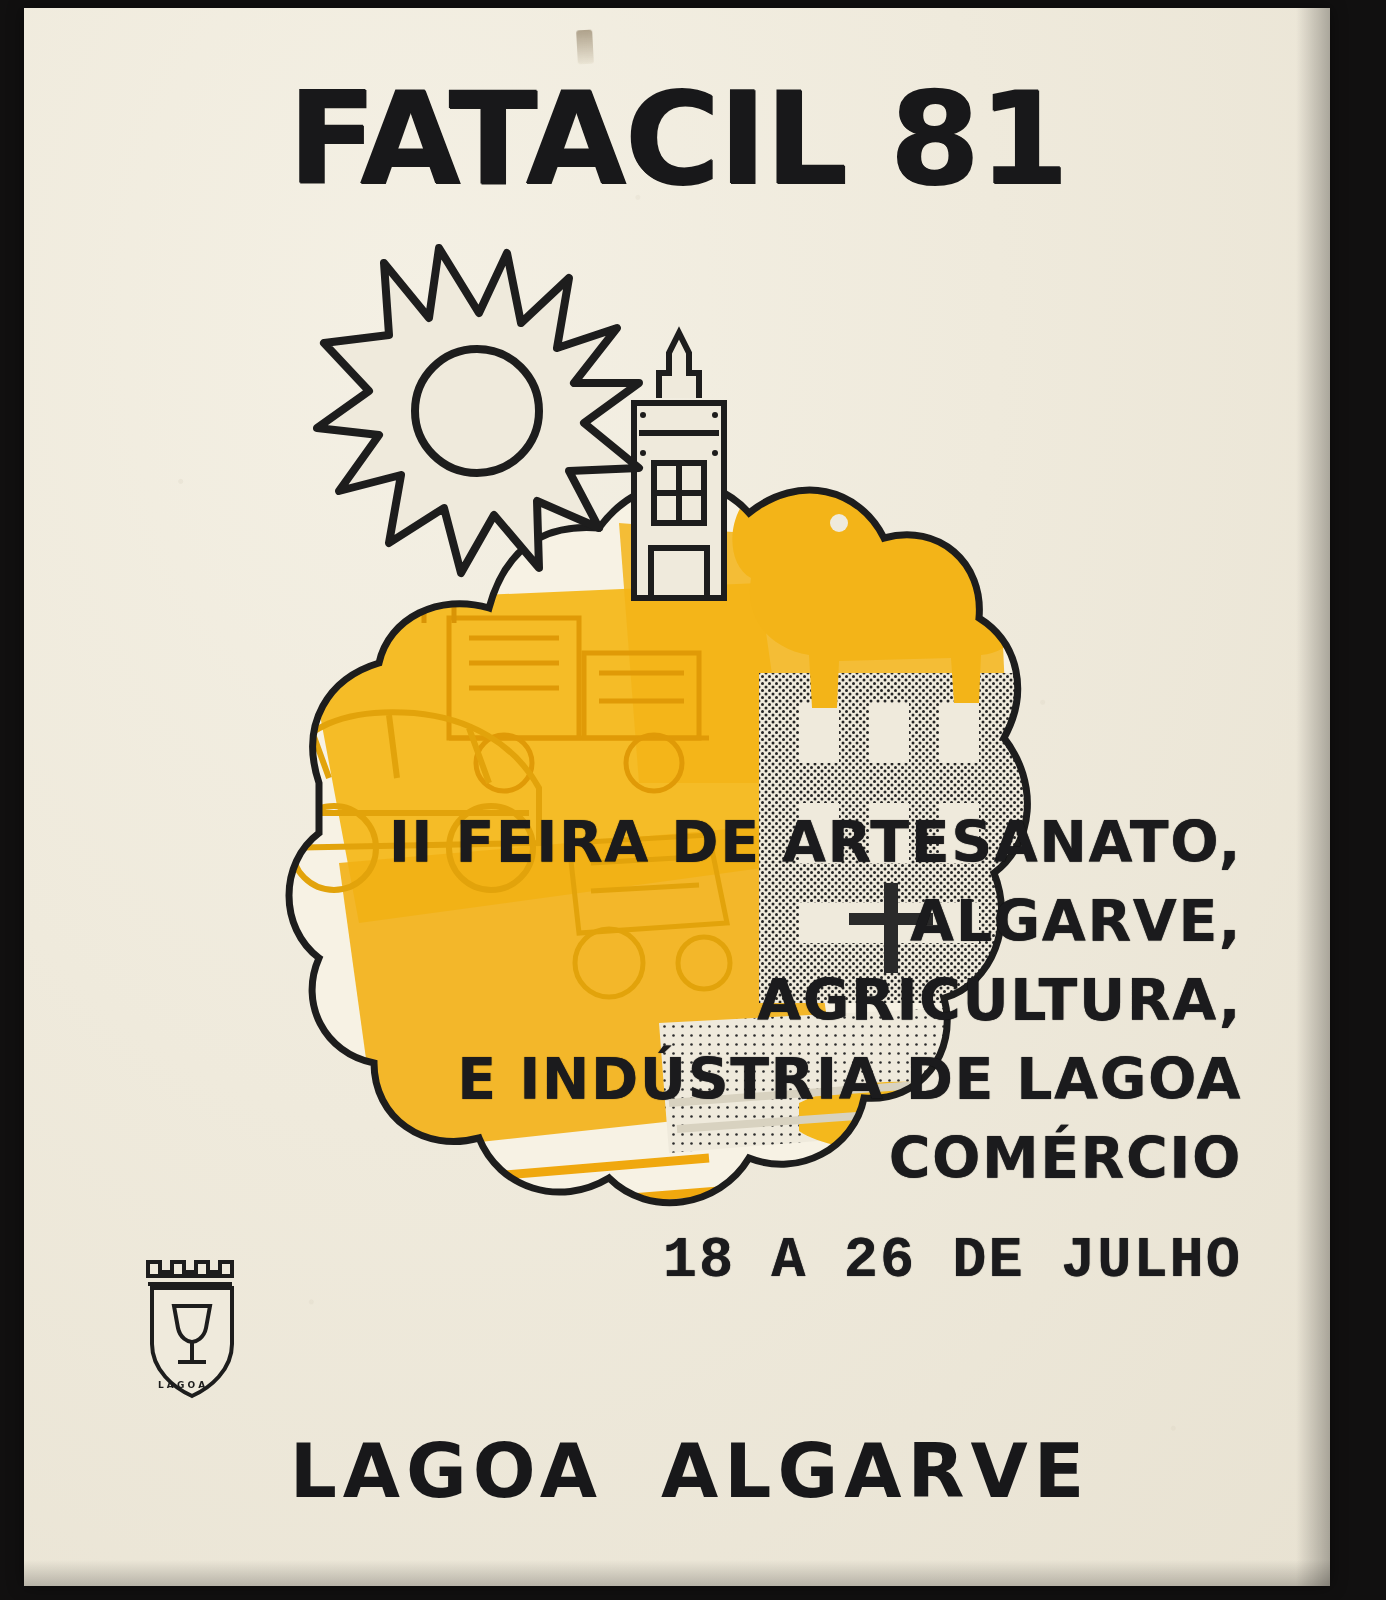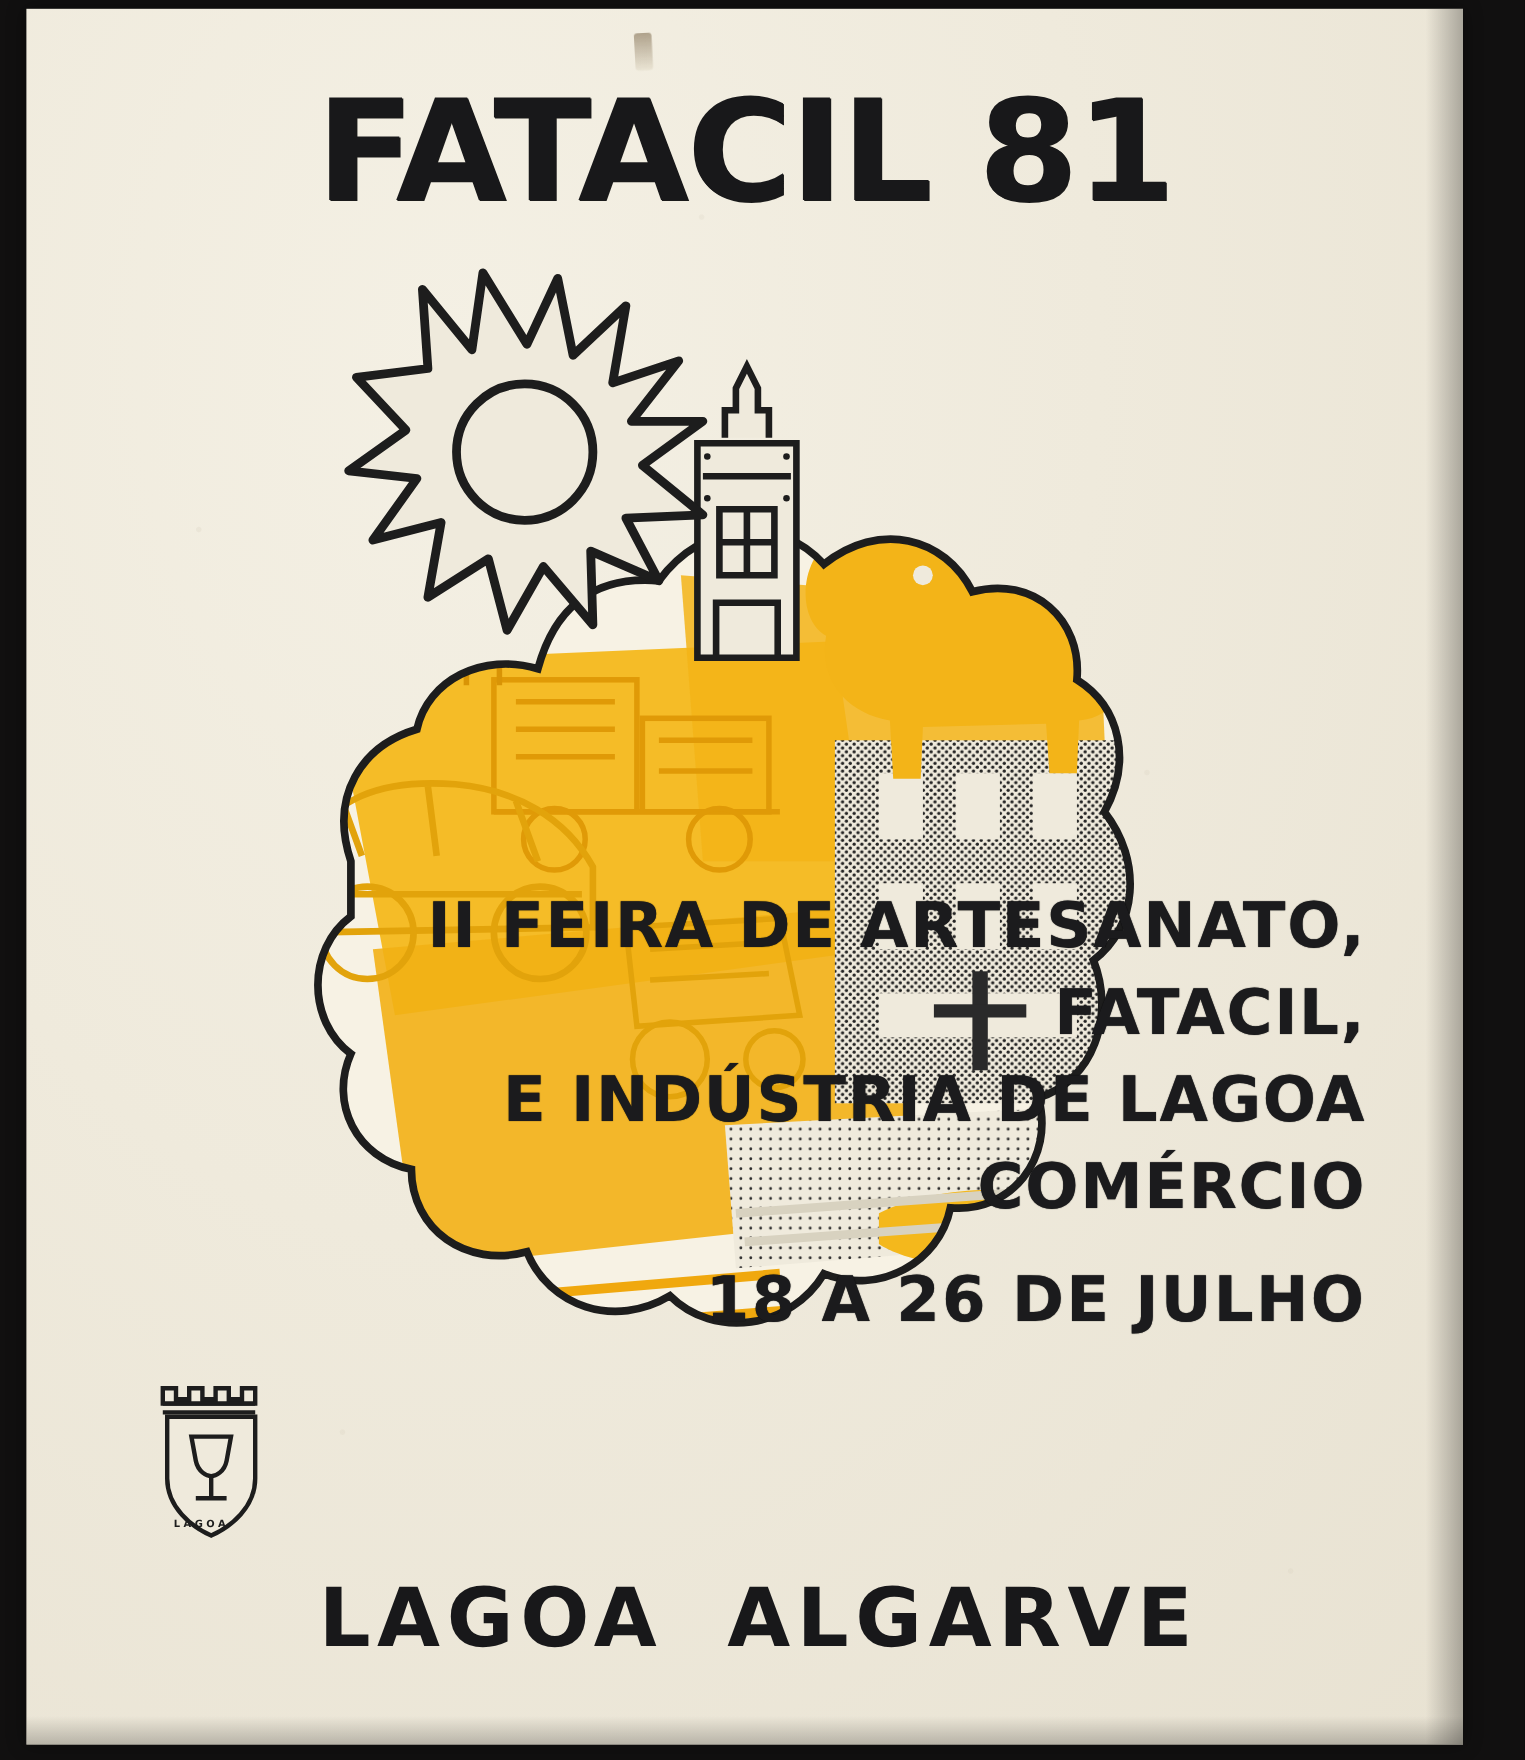--- a/index.html
+++ b/index.html
@@ -111,20 +111,21 @@
     line-height: 79px;
     letter-spacing: 1.5px;
     text-shadow: 0 0 1px rgba(0,0,0,0.8);
     text-align: right;
   }
   #headline .line { white-space: nowrap; }
   #headline .line-dates {
     margin-top: 24px;
     padding-left: 140px;
     letter-spacing: 2px;
+    font-family: Liberation Mono, monospace;
   }
 
   
   #coat-of-arms {
     position: absolute;
     left: 110px;
     top: 1240px;
     width: 130px;
     height: 160px;
   }
@@ -296,21 +297,22 @@
                  L378,105 L335,160 L400,160 L345,200 L400,245 L330,248 L360,305
                  L298,278 L300,345 L255,292 L222,350 L205,285 L150,320 L162,252
                  L100,268 L140,212 L78,205 L130,168 L85,120 L150,112 Z"></path>
         <circle cx="238" cy="188" r="62" fill="#efeadc"></circle>
       </g>
     </svg>
   </div>
 
   <div id="headline">
     <div class="line">II FEIRA DE ARTESANATO,</div>
-    <div class="line">FATACIL,</div>
+    <div class="line">ALGARVE,</div>
+    <div class="line">AGRICULTURA,</div>
     <div class="line">E INDÚSTRIA DE LAGOA</div>
     <div class="line">COMÉRCIO</div>
     <div class="line line-dates">18 A 26 DE JULHO</div>
   </div>
 
   <div id="coat-of-arms">
     <svg width="130" height="160" viewBox="0 0 130 160" xmlns="http://www.w3.org/2000/svg">
       <g fill="none" stroke="#1d1d1d" stroke-width="4">
 
         <path d="M14,28 L14,14 L26,14 L26,24 L38,24 L38,14 L50,14 L50,24 L62,24

